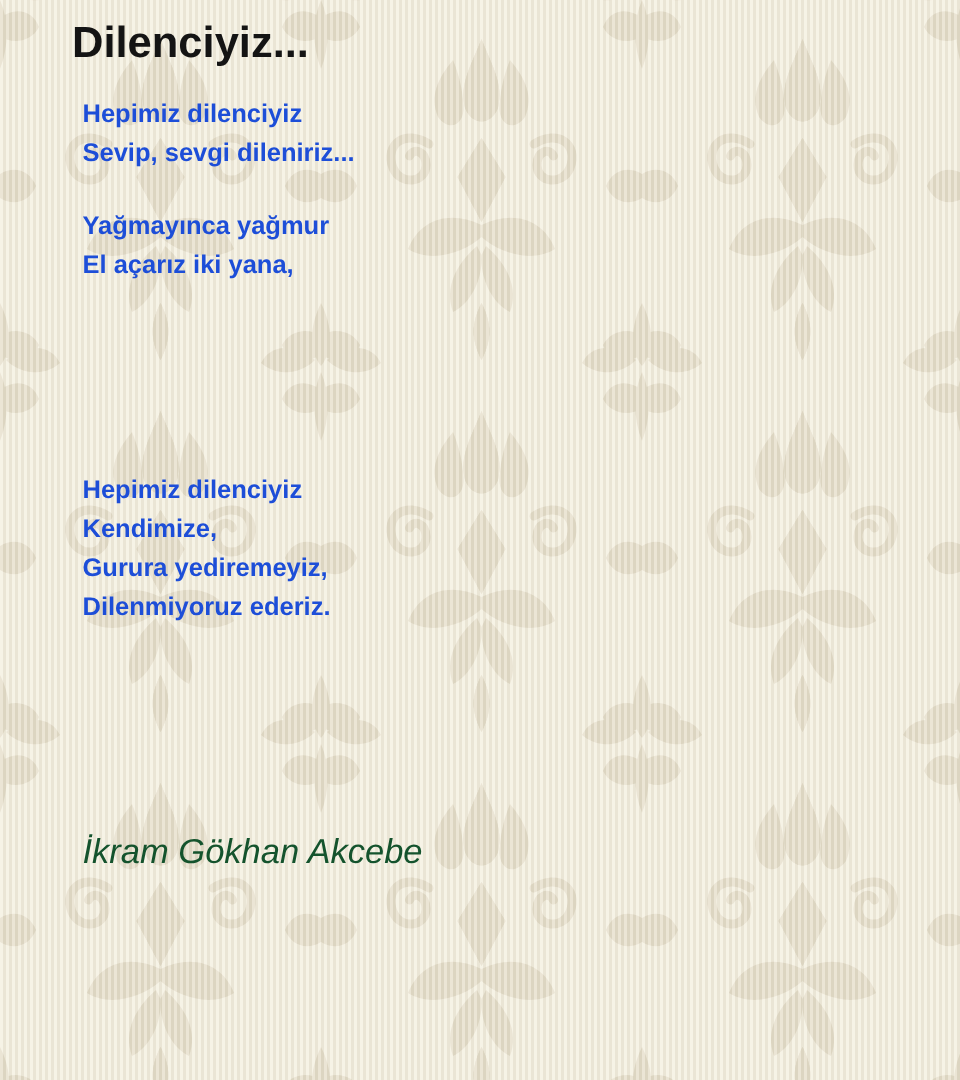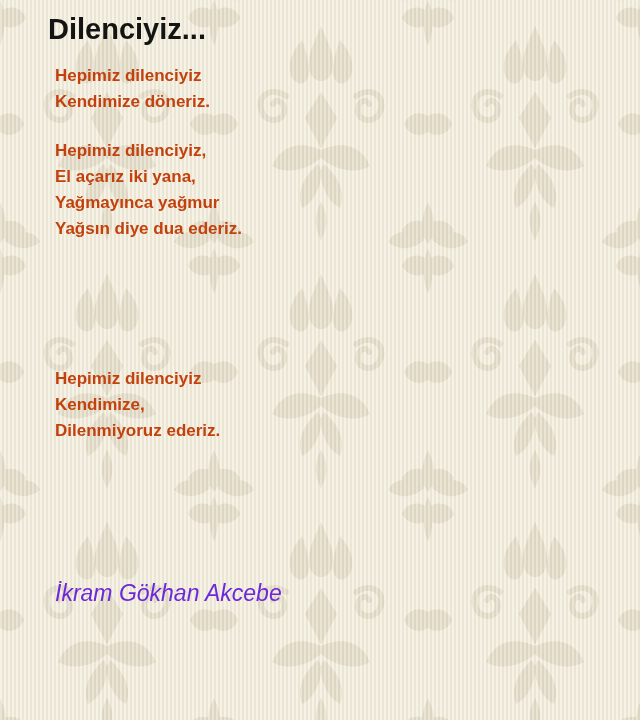--- a/index.html
+++ b/index.html
@@ -30,31 +30,31 @@
     line-height: 30px;
     font-weight: bold;
     color: #141414;
     letter-spacing: 0px;
   }
   .stanza { margin-left: 55px; }
   .stanza .line {
     font-size: 17px;
     line-height: 26px;
     font-weight: bold;
-    color: #c2410c;
+    color: #1d4ed8;
   }
   .stanza-1 { margin-top: 19px; }
   .stanza-2 { margin-top: 23px; }
   .stanza-3 { margin-top: 124px; }
   .author {
     margin: 136px 0 0 55px;
     font-size: 23px;
     font-style: italic;
     font-weight: normal;
-    color: #6d28d9;
+    color: #14532d;
   }
 </style>
 </head>
 <body>
 
 <div class="page">
 
   <svg class="bg" width="640" height="720" viewBox="0 0 640 720" xmlns="http://www.w3.org/2000/svg" aria-hidden="true">
     <defs>
 
@@ -108,32 +108,31 @@
     <rect x="0" y="0" width="640" height="720" fill="url(#damask)"></rect>
     <rect x="0" y="0" width="640" height="720" fill="url(#stripes)"></rect>
   </svg>
 
   <div class="content">
 
     <h1 class="title">Dilenciyiz...</h1>
 
     <div class="stanza stanza-1">
       <div class="line">Hepimiz dilenciyiz</div>
-      <div class="line">Kendimize döneriz.</div>
+      <div class="line">Sevip, sevgi dileniriz...</div>
     </div>
 
     <div class="stanza stanza-2">
-      <div class="line">Hepimiz dilenciyiz,</div>
+      <div class="line">Yağmayınca yağmur</div>
       <div class="line">El açarız iki yana,</div>
-      <div class="line">Yağmayınca yağmur</div>
-      <div class="line">Yağsın diye dua ederiz.</div>
     </div>
 
     <div class="stanza stanza-3">
       <div class="line">Hepimiz dilenciyiz</div>
       <div class="line">Kendimize,</div>
+      <div class="line">Gurura yediremeyiz,</div>
       <div class="line">Dilenmiyoruz ederiz.</div>
     </div>
 
     <div class="author">İkram Gökhan Akcebe</div>
 
   </div>
 </div>
 
 </body></html>

